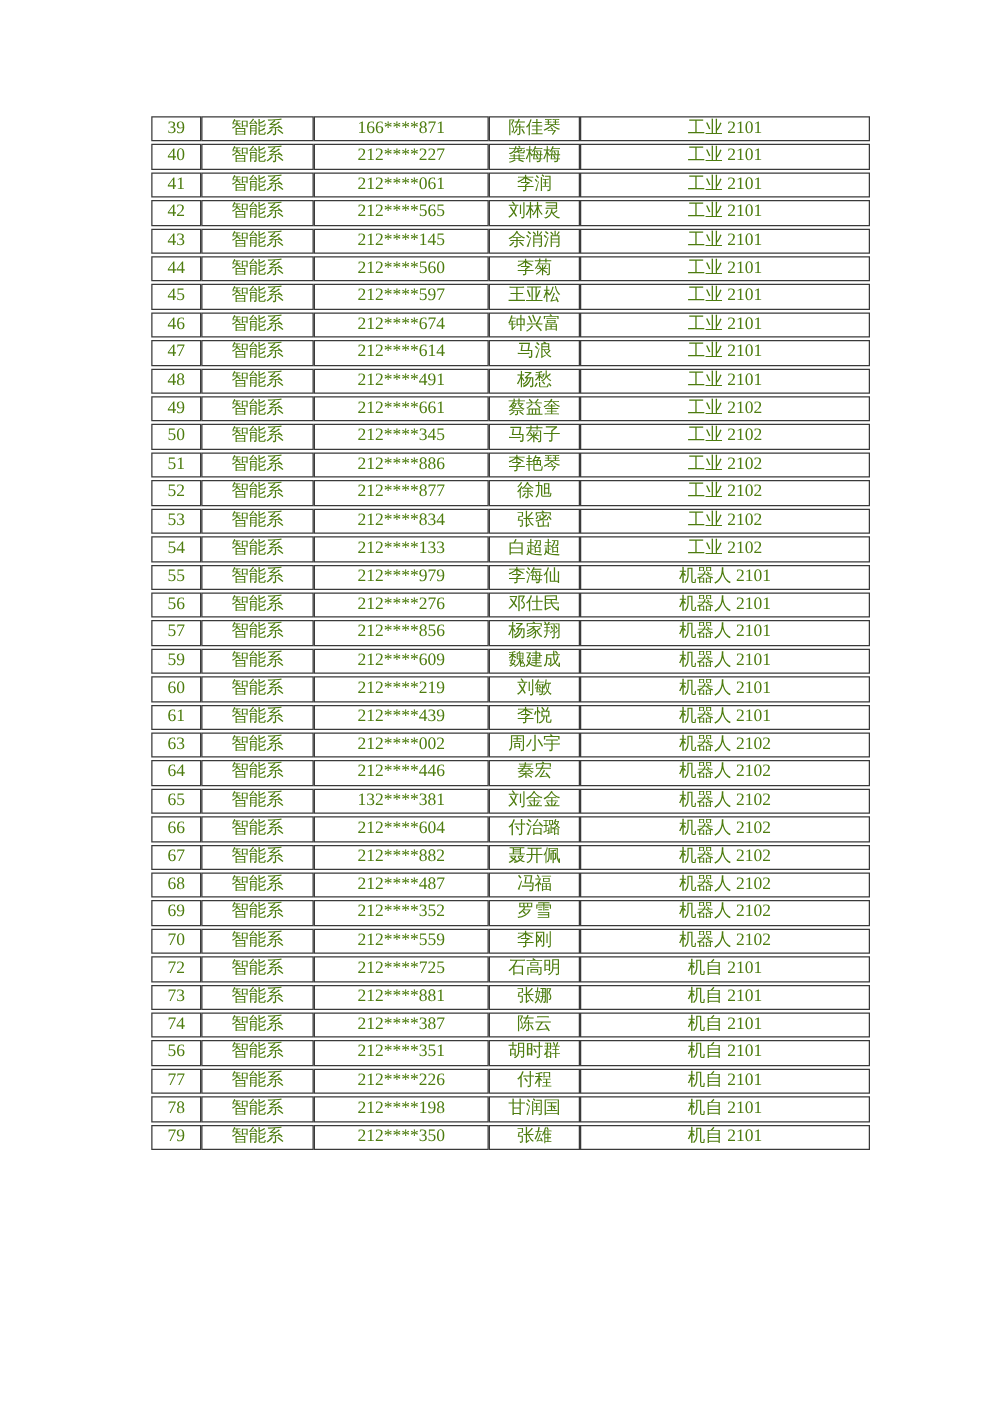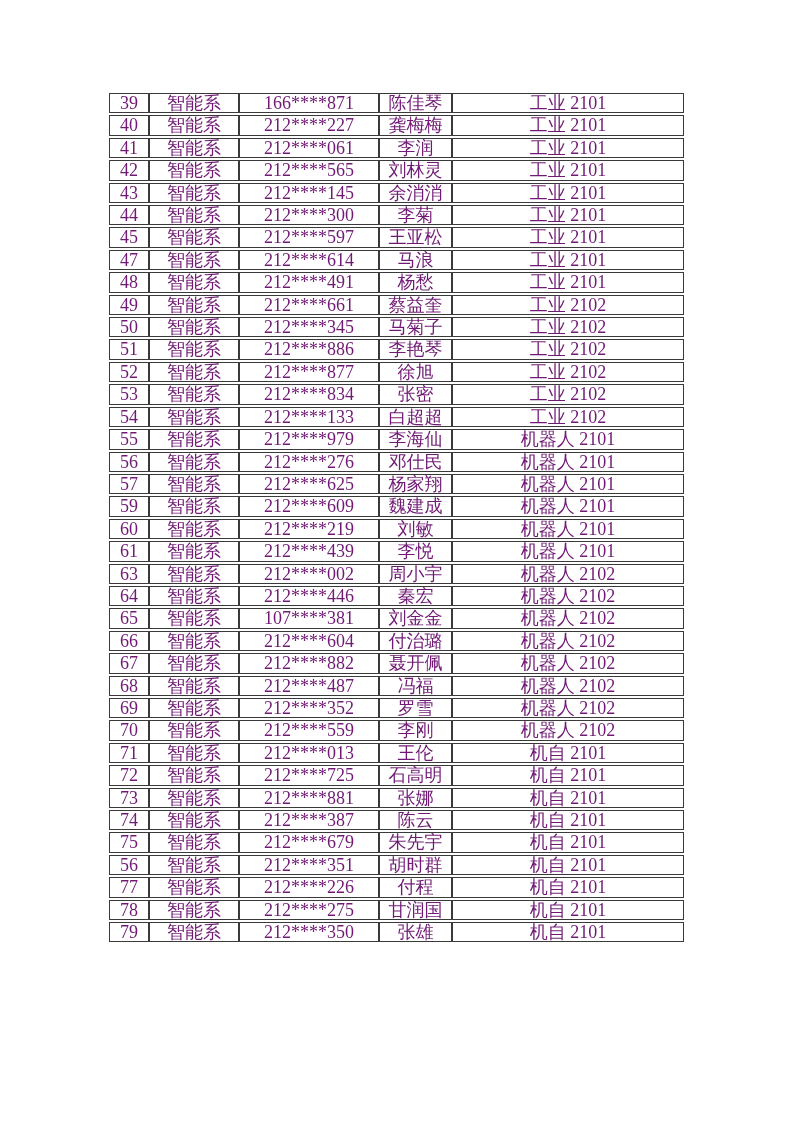--- a/index.html
+++ b/index.html
@@ -14,28 +14,28 @@
     font-family: "Liberation Serif", "DejaVu Serif", serif;
   }
   .page {
     position: relative;
     width: 793px;
     height: 1122px;
     background: #ffffff;
   }
   table.student-table {
     position: absolute;
-    left: 109px;
+    left: 121px;
     top: 91px;
     width: 575px;
     table-layout: fixed;
     border-collapse: separate;
     border-spacing: 0 2px;
-    font-size: 18px;
-    color: #701a75;
+    font-size: 14px;
+    color: #4d7c0f;
   }
   table.student-table td {
     border: 1px solid #3a3a3a;
     height: 18.4px;
     padding: 0;
     text-align: center;
     vertical-align: middle;
     overflow: hidden;
     white-space: nowrap;
     line-height: 18.4px;
@@ -90,32 +90,39 @@
         <tr>
     <td>43</td>
     <td>智能系</td>
     <td>212****145</td>
     <td>余消消</td>
     <td>工业 2101</td>
   </tr>
         <tr>
     <td>44</td>
     <td>智能系</td>
-    <td>212****300</td>
+    <td>212****560</td>
     <td>李菊</td>
     <td>工业 2101</td>
   </tr>
         <tr>
     <td>45</td>
     <td>智能系</td>
     <td>212****597</td>
     <td>王亚松</td>
     <td>工业 2101</td>
   </tr>
         <tr>
+    <td>46</td>
+    <td>智能系</td>
+    <td>212****674</td>
+    <td>钟兴富</td>
+    <td>工业 2101</td>
+  </tr>
+        <tr>
     <td>47</td>
     <td>智能系</td>
     <td>212****614</td>
     <td>马浪</td>
     <td>工业 2101</td>
   </tr>
         <tr>
     <td>48</td>
     <td>智能系</td>
     <td>212****491</td>
@@ -174,21 +181,21 @@
         <tr>
     <td>56</td>
     <td>智能系</td>
     <td>212****276</td>
     <td>邓仕民</td>
     <td>机器人 2101</td>
   </tr>
         <tr>
     <td>57</td>
     <td>智能系</td>
-    <td>212****625</td>
+    <td>212****856</td>
     <td>杨家翔</td>
     <td>机器人 2101</td>
   </tr>
         <tr>
     <td>59</td>
     <td>智能系</td>
     <td>212****609</td>
     <td>魏建成</td>
     <td>机器人 2101</td>
   </tr>
@@ -216,21 +223,21 @@
         <tr>
     <td>64</td>
     <td>智能系</td>
     <td>212****446</td>
     <td>秦宏</td>
     <td>机器人 2102</td>
   </tr>
         <tr>
     <td>65</td>
     <td>智能系</td>
-    <td>107****381</td>
+    <td>132****381</td>
     <td>刘金金</td>
     <td>机器人 2102</td>
   </tr>
         <tr>
     <td>66</td>
     <td>智能系</td>
     <td>212****604</td>
     <td>付治璐</td>
     <td>机器人 2102</td>
   </tr>
@@ -256,27 +263,20 @@
     <td>机器人 2102</td>
   </tr>
         <tr>
     <td>70</td>
     <td>智能系</td>
     <td>212****559</td>
     <td>李刚</td>
     <td>机器人 2102</td>
   </tr>
         <tr>
-    <td>71</td>
-    <td>智能系</td>
-    <td>212****013</td>
-    <td>王伦</td>
-    <td>机自 2101</td>
-  </tr>
-        <tr>
     <td>72</td>
     <td>智能系</td>
     <td>212****725</td>
     <td>石高明</td>
     <td>机自 2101</td>
   </tr>
         <tr>
     <td>73</td>
     <td>智能系</td>
     <td>212****881</td>
@@ -284,44 +284,37 @@
     <td>机自 2101</td>
   </tr>
         <tr>
     <td>74</td>
     <td>智能系</td>
     <td>212****387</td>
     <td>陈云</td>
     <td>机自 2101</td>
   </tr>
         <tr>
-    <td>75</td>
-    <td>智能系</td>
-    <td>212****679</td>
-    <td>朱先宇</td>
-    <td>机自 2101</td>
-  </tr>
-        <tr>
     <td>56</td>
     <td>智能系</td>
     <td>212****351</td>
     <td>胡时群</td>
     <td>机自 2101</td>
   </tr>
         <tr>
     <td>77</td>
     <td>智能系</td>
     <td>212****226</td>
     <td>付程</td>
     <td>机自 2101</td>
   </tr>
         <tr>
     <td>78</td>
     <td>智能系</td>
-    <td>212****275</td>
+    <td>212****198</td>
     <td>甘润国</td>
     <td>机自 2101</td>
   </tr>
         <tr>
     <td>79</td>
     <td>智能系</td>
     <td>212****350</td>
     <td>张雄</td>
     <td>机自 2101</td>
   </tr>

